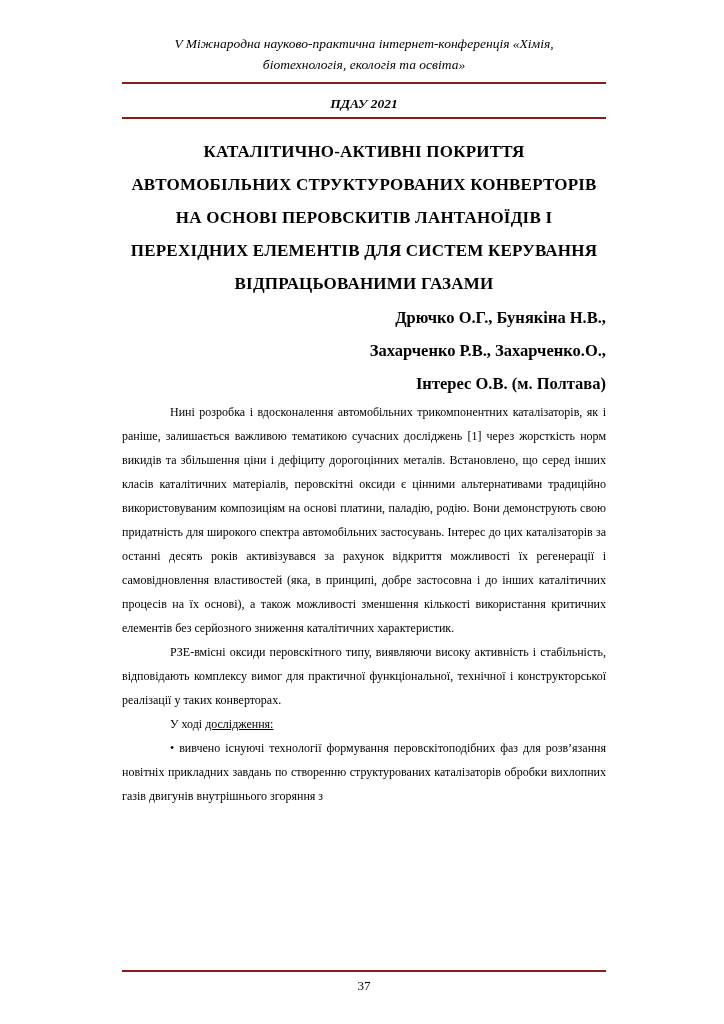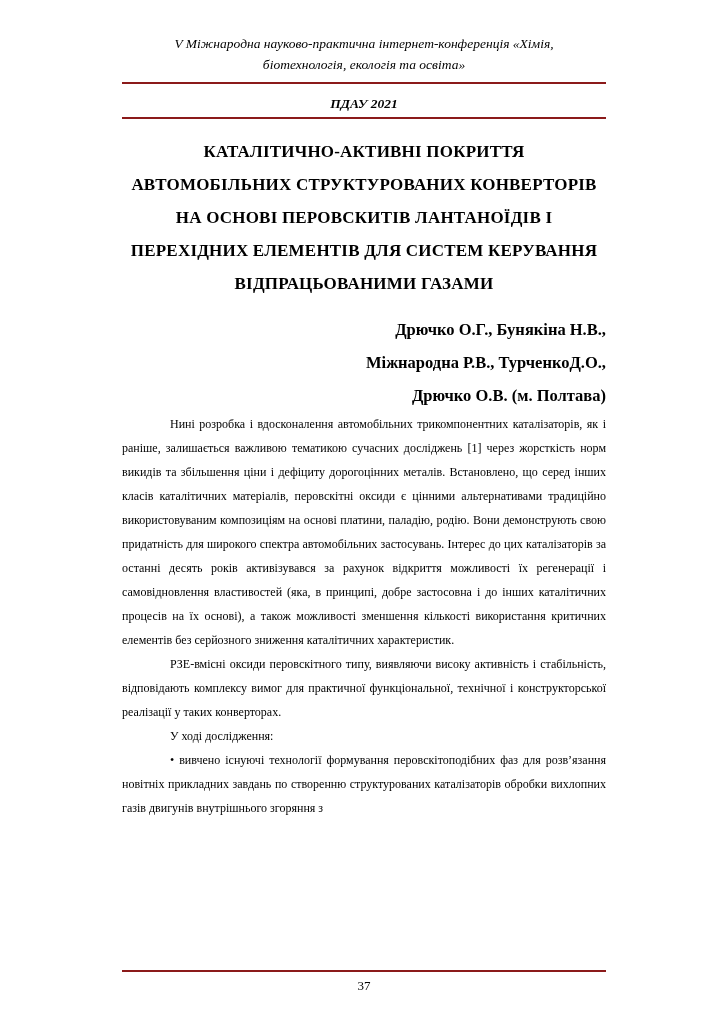--- a/index.html
+++ b/index.html
@@ -28,41 +28,41 @@
     margin: 0;
   }
   .subheader {
     text-align: center;
     font-style: italic;
     font-weight: bold;
     font-size: 13.5px;
     padding: 12px 0 5px 0;
   }
   .title {
-    margin: 16px 0 12px 0;
+    margin: 16px 0 0 0;
     text-align: center;
     font-weight: bold;
     font-size: 17px;
     line-height: 1.95;
     letter-spacing: 0.2px;
   }
   .authors {
     text-align: right;
     font-weight: bold;
     font-size: 16.5px;
     line-height: 2.0;
   }
   .body-text {
     margin: 0;
     font-size: 12px;
     line-height: 2.0;
     text-align: justify;
   }
   .indent { text-indent: 48px; }
-  .u { }
+  .u { text-decoration: underline; }
   .footer {
     position: absolute;
     left: 60px;
     right: 56px;
     bottom: 30px;
   }
   .footer-rule {
     border-top: 2px solid #8B1A1A;
     margin-bottom: 6px;
   }
@@ -80,22 +80,22 @@
     <div class="conf-title">V Міжнародна науково-практична інтернет-конференція «Хімія, біотехнологія, екологія та освіта»</div>
     <div class="rule"></div>
     <div class="subheader">ПДАУ 2021</div>
     <div class="rule"></div>
   </div>
 
   <h1 class="title">КАТАЛІТИЧНО-АКТИВНІ ПОКРИТТЯ АВТОМОБІЛЬНИХ СТРУКТУРОВАНИХ КОНВЕРТОРІВ НА ОСНОВІ ПЕРОВСКИТІВ ЛАНТАНОЇДІВ І ПЕРЕХІДНИХ ЕЛЕМЕНТІВ ДЛЯ СИСТЕМ КЕРУВАННЯ ВІДПРАЦЬОВАНИМИ ГАЗАМИ</h1>
 
   <div class="authors">
     <div>Дрючко О.Г., Бунякіна Н.В.,</div>
-    <div>Міжнародна Р.В., ТурченкоД.О.,</div>
-    <div>Дрючко О.В. (м. Полтава)</div>
+    <div>Захарченко Р.В., Захарченко.О.,</div>
+    <div>Інтерес О.В. (м. Полтава)</div>
   </div>
 
   <p class="body-text indent">Нині розробка і вдосконалення автомобільних трикомпонентних каталізаторів, як і раніше, залишається важливою тематикою сучасних досліджень [1] через жорсткість норм викидів та збільшення ціни і дефіциту дорогоцінних металів. Встановлено, що серед інших класів каталітичних матеріалів, перовскітні оксиди є цінними альтернативами традиційно використовуваним композиціям на основі платини, паладію, родію. Вони демонструють свою придатність для широкого спектра автомобільних застосувань. Інтерес до цих каталізаторів за останні десять років активізувався за рахунок відкриття можливості їх регенерації і самовідновлення властивостей (яка, в принципі, добре застосовна і до інших каталітичних процесів на їх основі), а також можливості зменшення кількості використання критичних елементів без серйозного зниження каталітичних характеристик.</p>
 
   <p class="body-text indent">РЗЕ-вмісні оксиди перовскітного типу, виявляючи високу активність і стабільність, відповідають комплексу вимог для практичної функціональної, технічної і конструкторської реалізації у таких конверторах.</p>
 
   <p class="body-text indent"><span>У ході </span><span class="u">дослідження:</span></p>
 
   <p class="body-text indent">• вивчено існуючі технології формування перовскітоподібних фаз для розв’язання новітніх прикладних завдань по створенню структурованих каталізаторів обробки вихлопних газів двигунів внутрішнього згоряння з</p>
 

